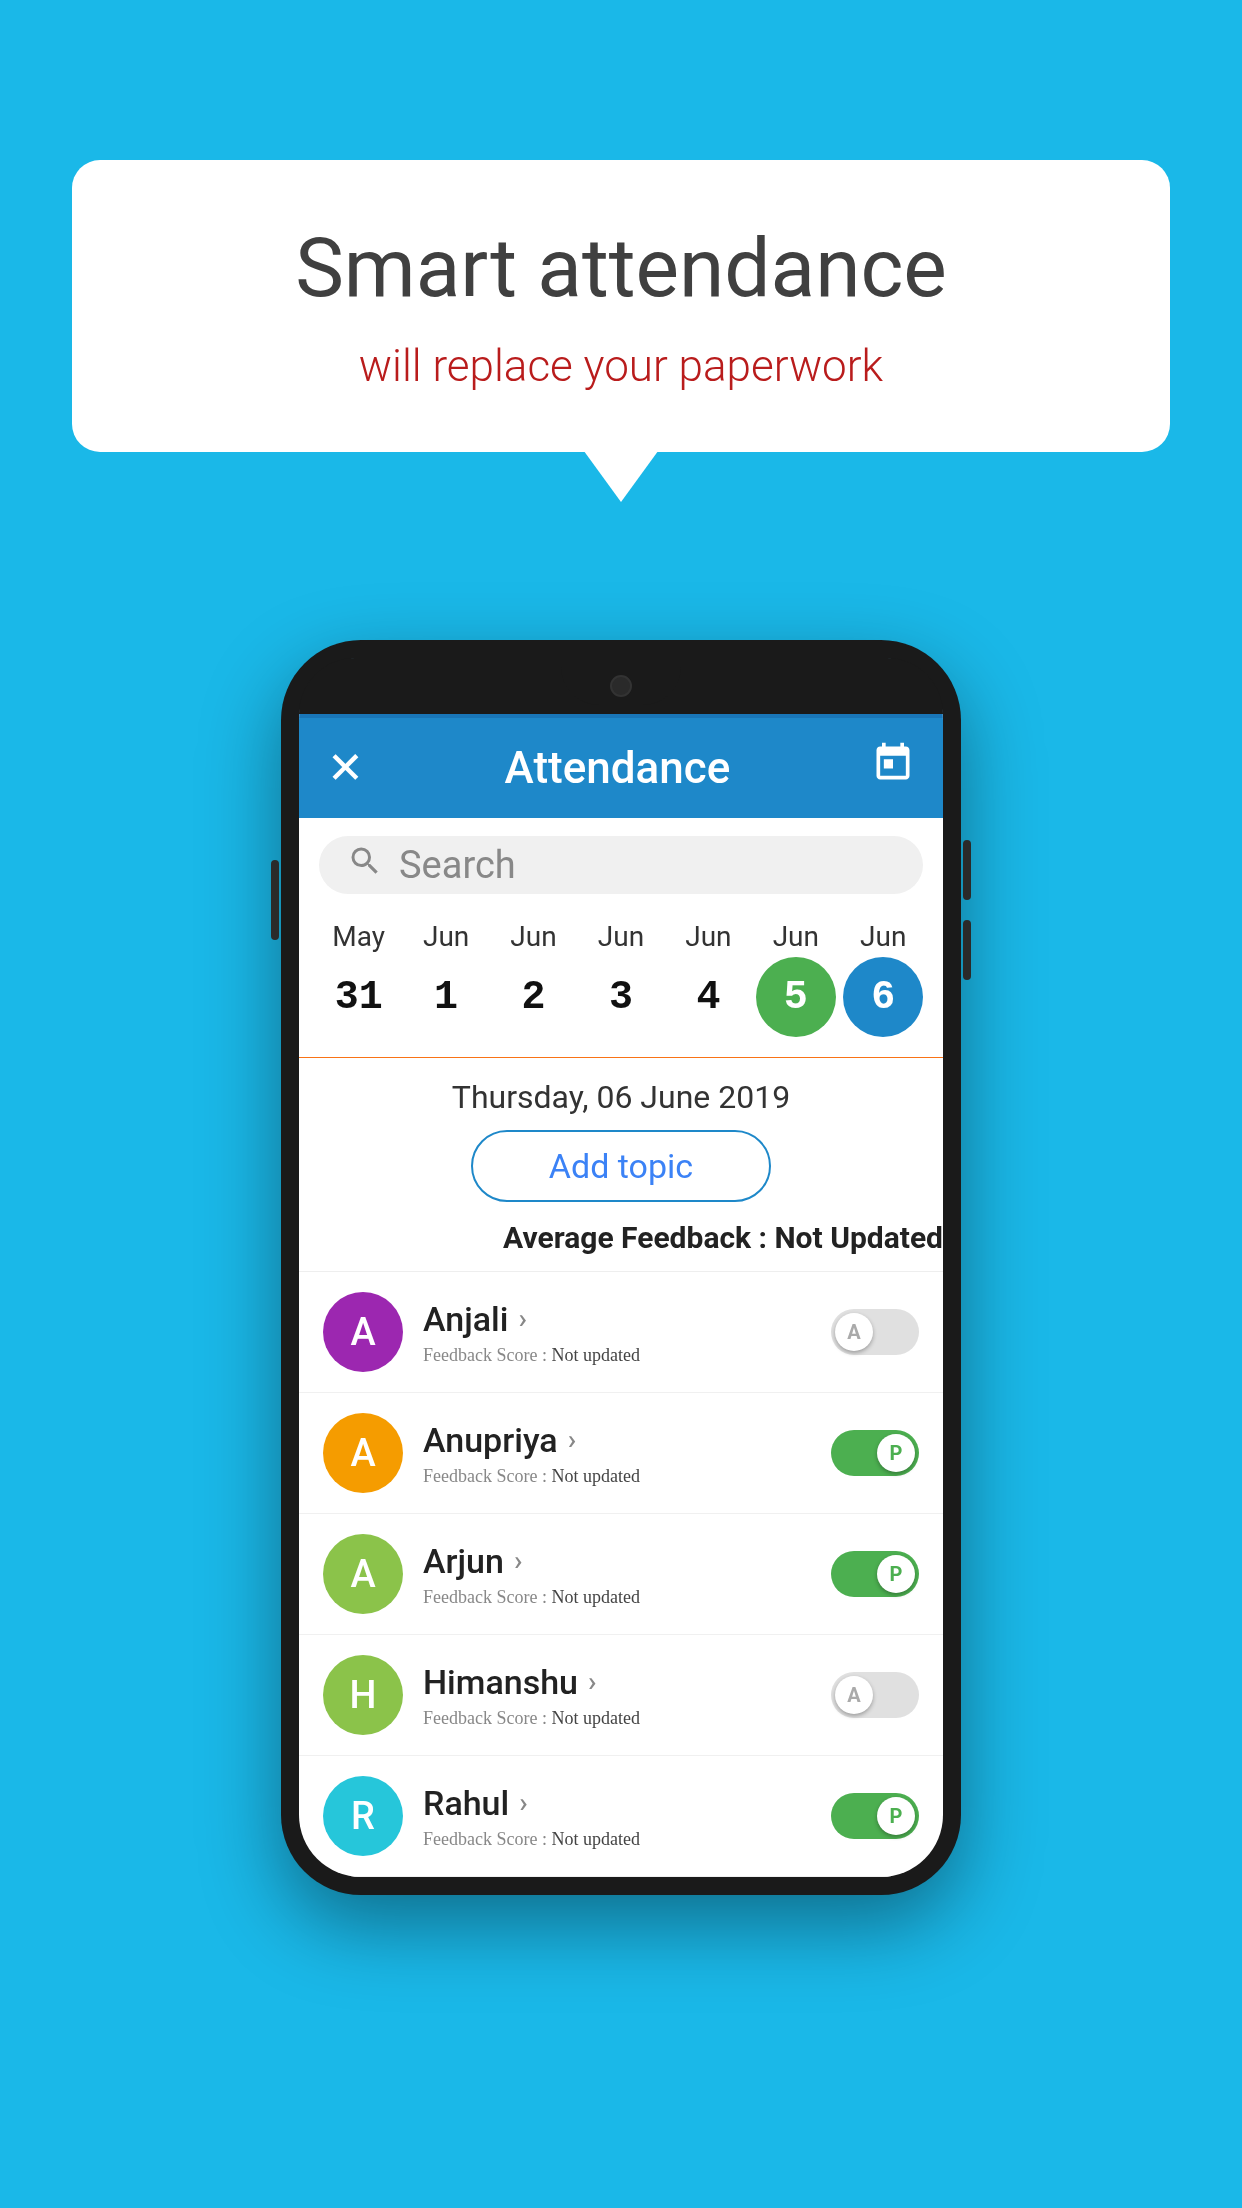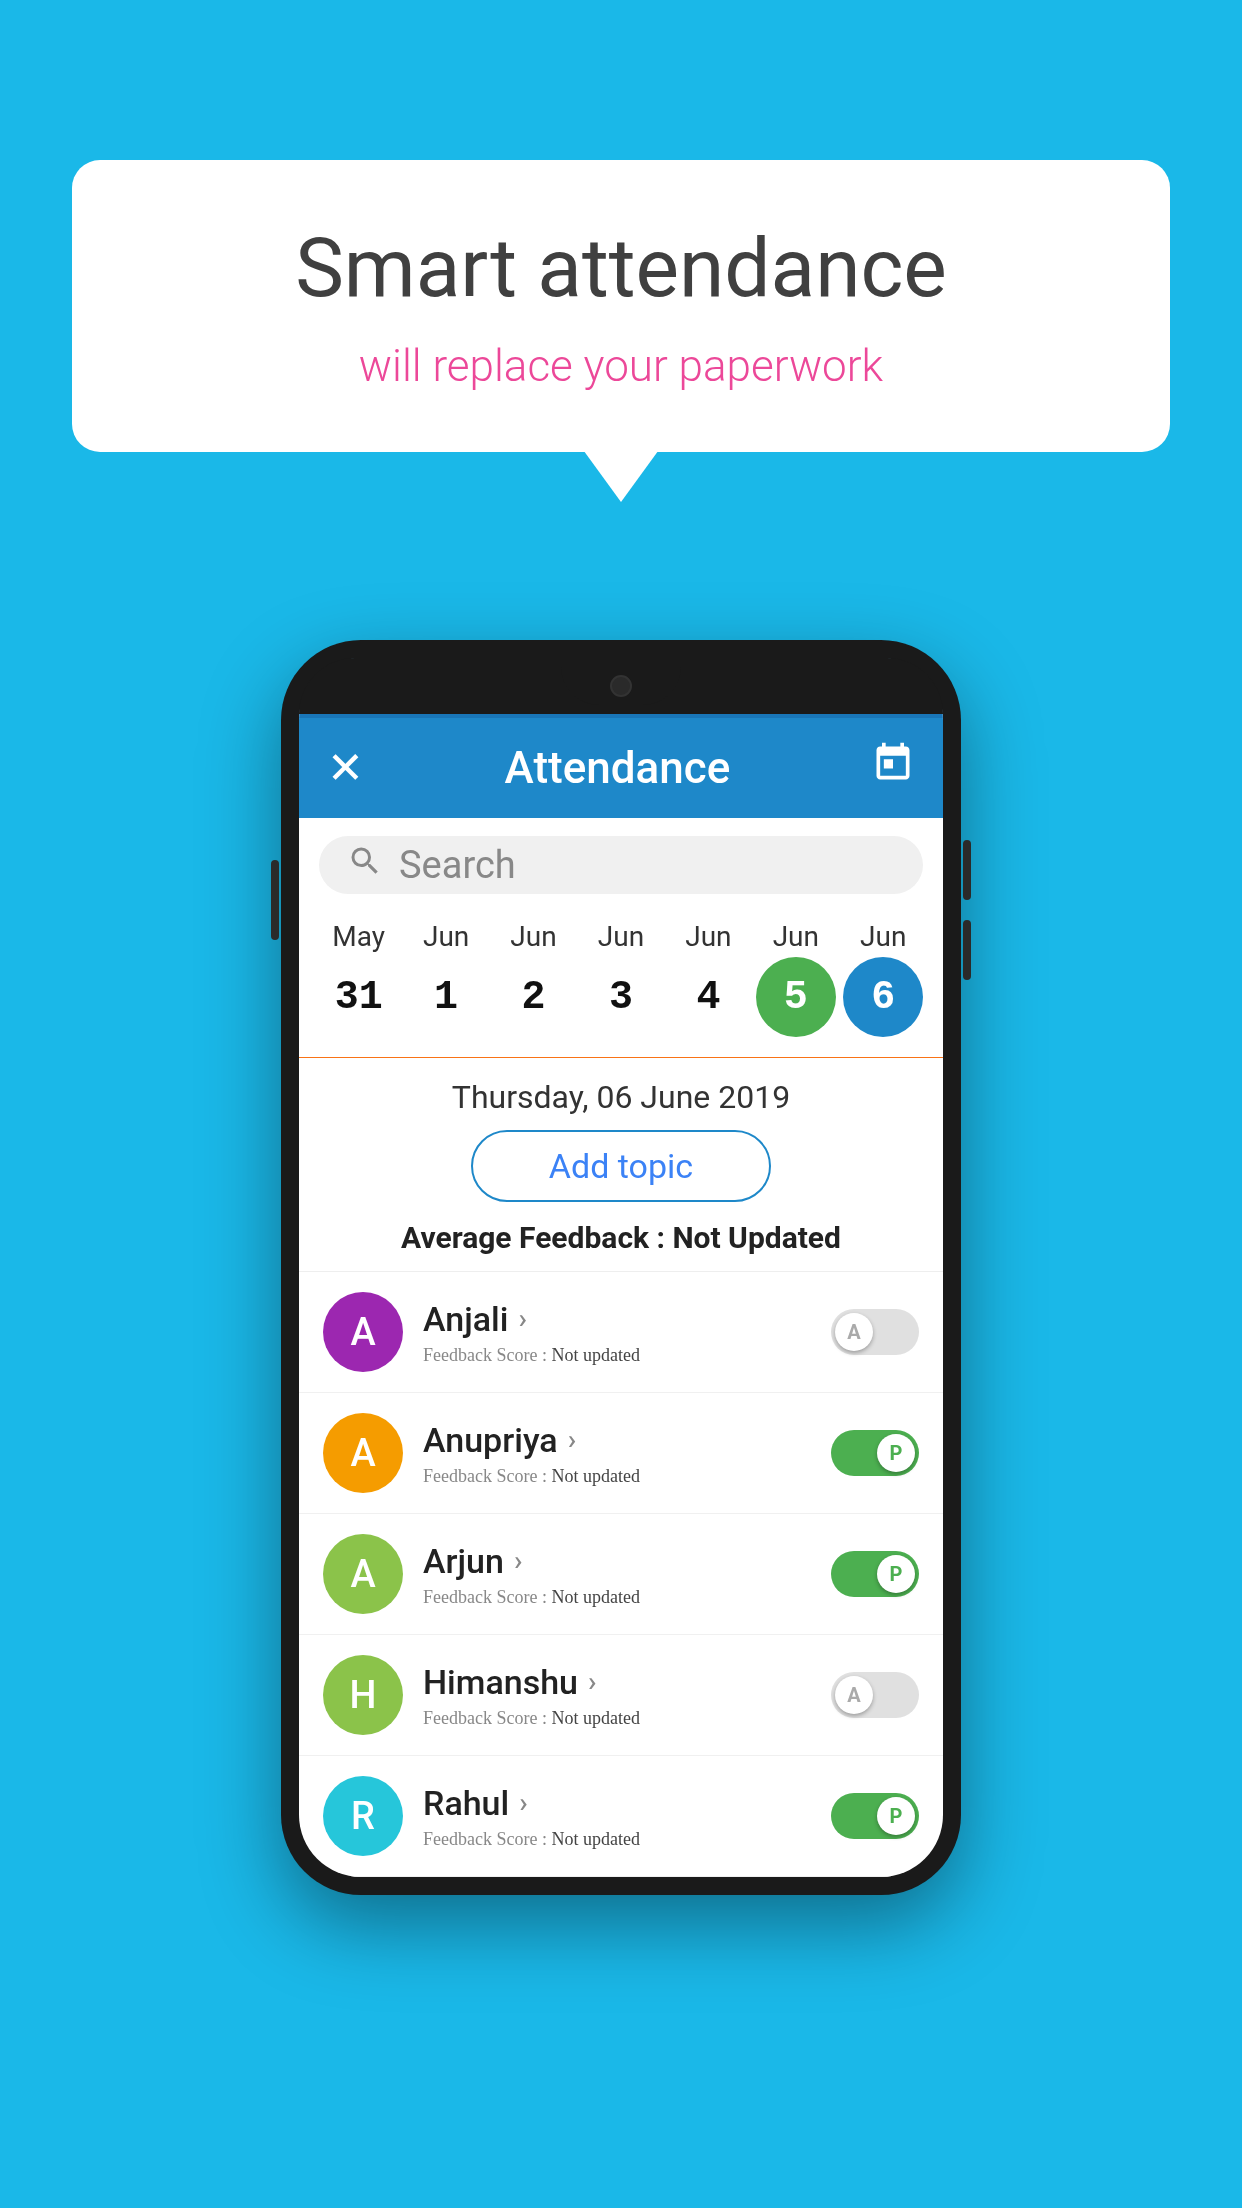--- a/index.html
+++ b/index.html
@@ -44,21 +44,21 @@
 
     .bubble-title {
       font-size: 82px;
       color: #404040;
       font-weight: 400;
       margin-bottom: 24px;
     }
 
     .bubble-subtitle {
       font-size: 44px;
-      color: #ec4899;
+      color: #b91c1c;
       font-weight: 300;
     }
 
     
     .phone-wrapper {
       position: absolute;
       top: 640px;
       left: 50%;
       transform: translateX(-50%);
       width: 680px;
@@ -249,21 +249,21 @@
       padding: 14px 50px;
       background: white;
       color: #3b82f6;
       font-size: 34px;
       text-align: center;
       width: 300px;
     }
 
     
     .feedback-note {
-      text-align: center;
+      text-align: right;
       font-size: 30px;
       color: #666;
       padding-bottom: 16px;
       border-bottom: 1px solid #eee;
     }
 
     .feedback-note span {
       font-weight: 700;
       color: #222;
     }

